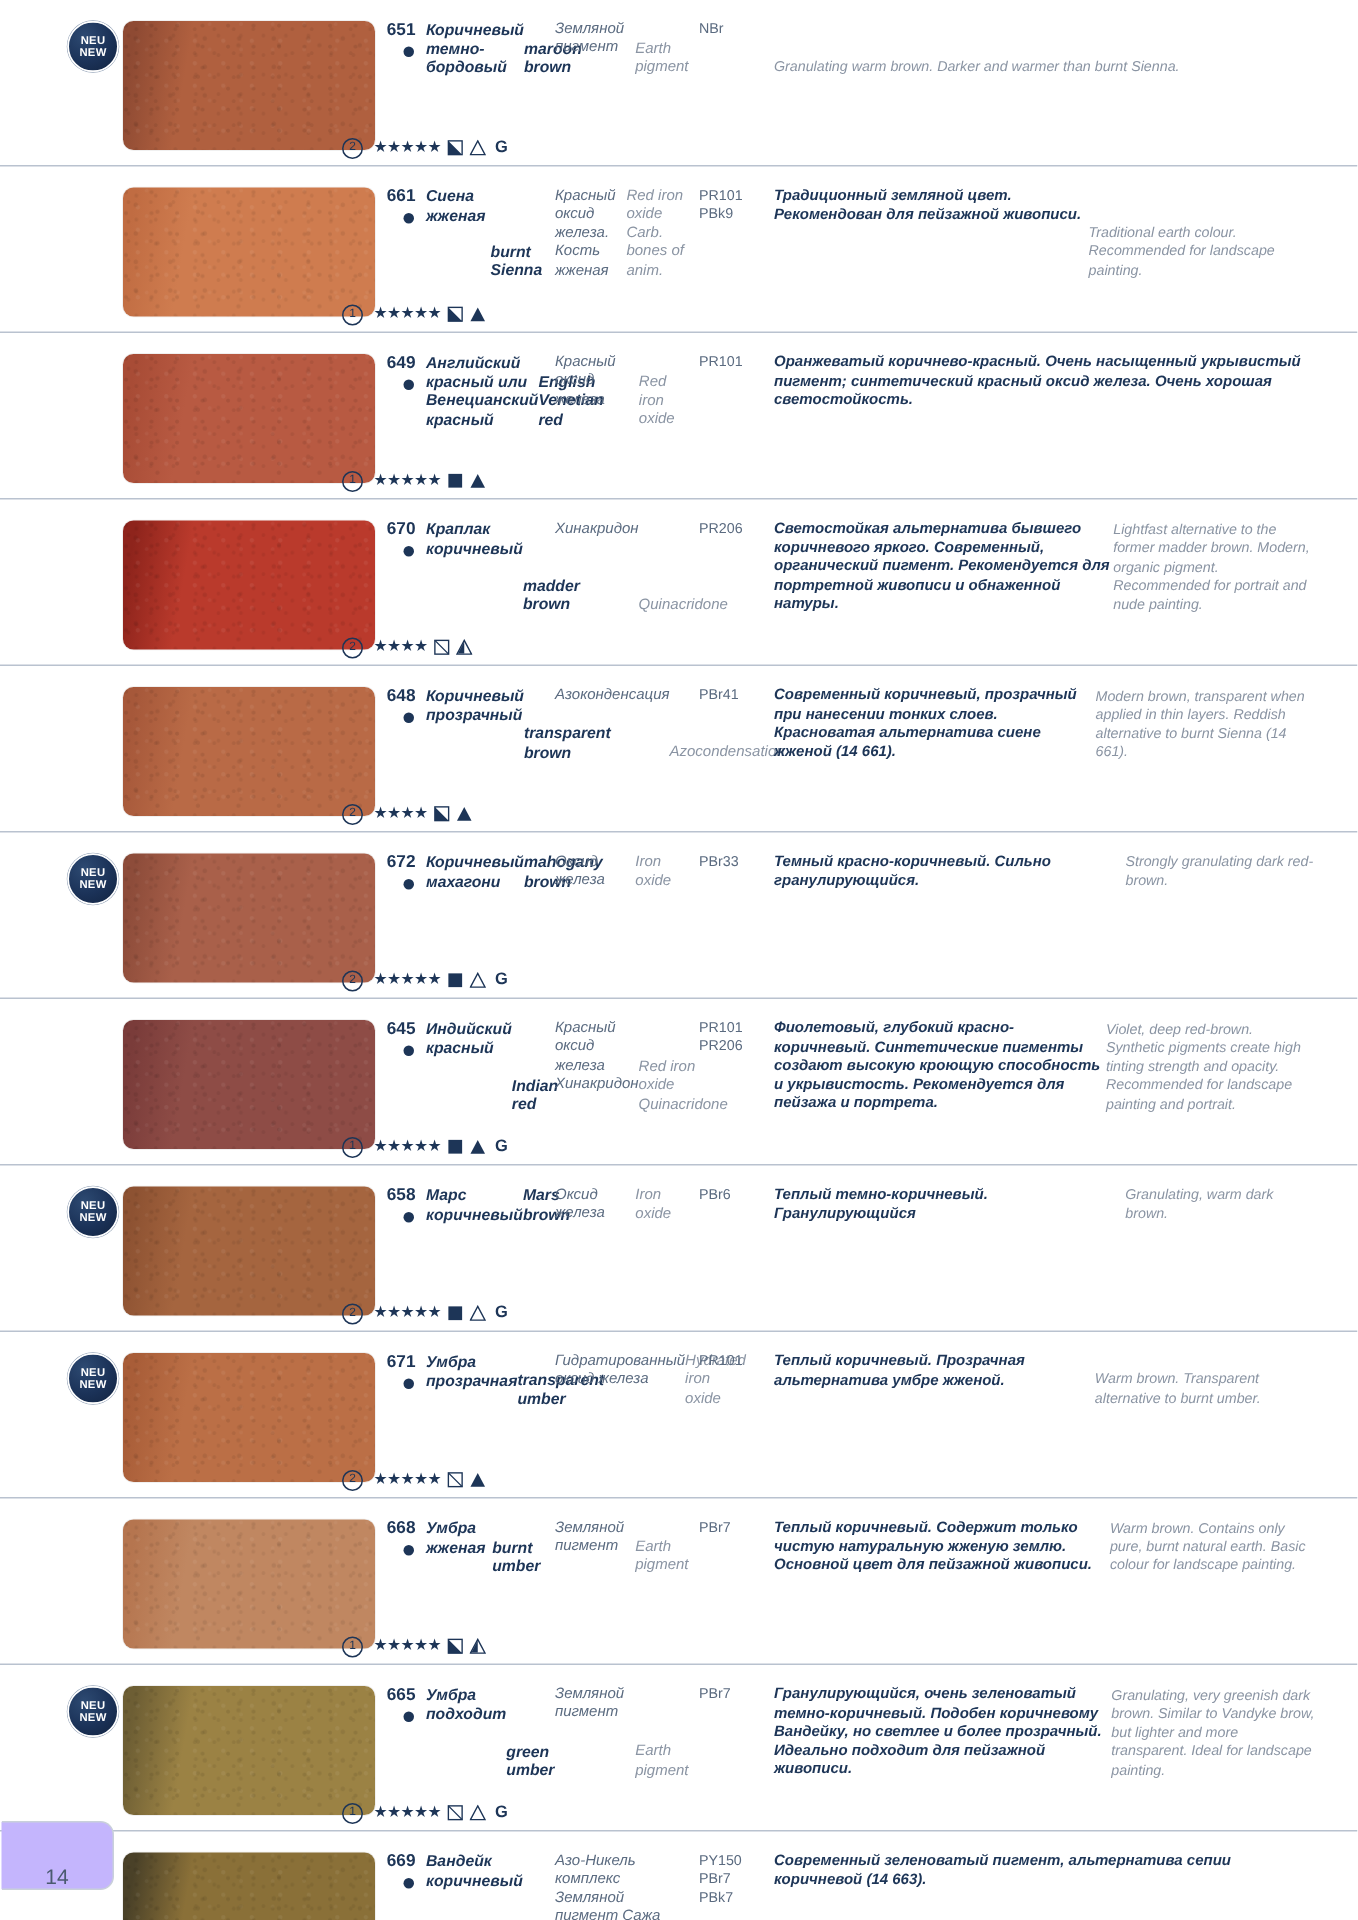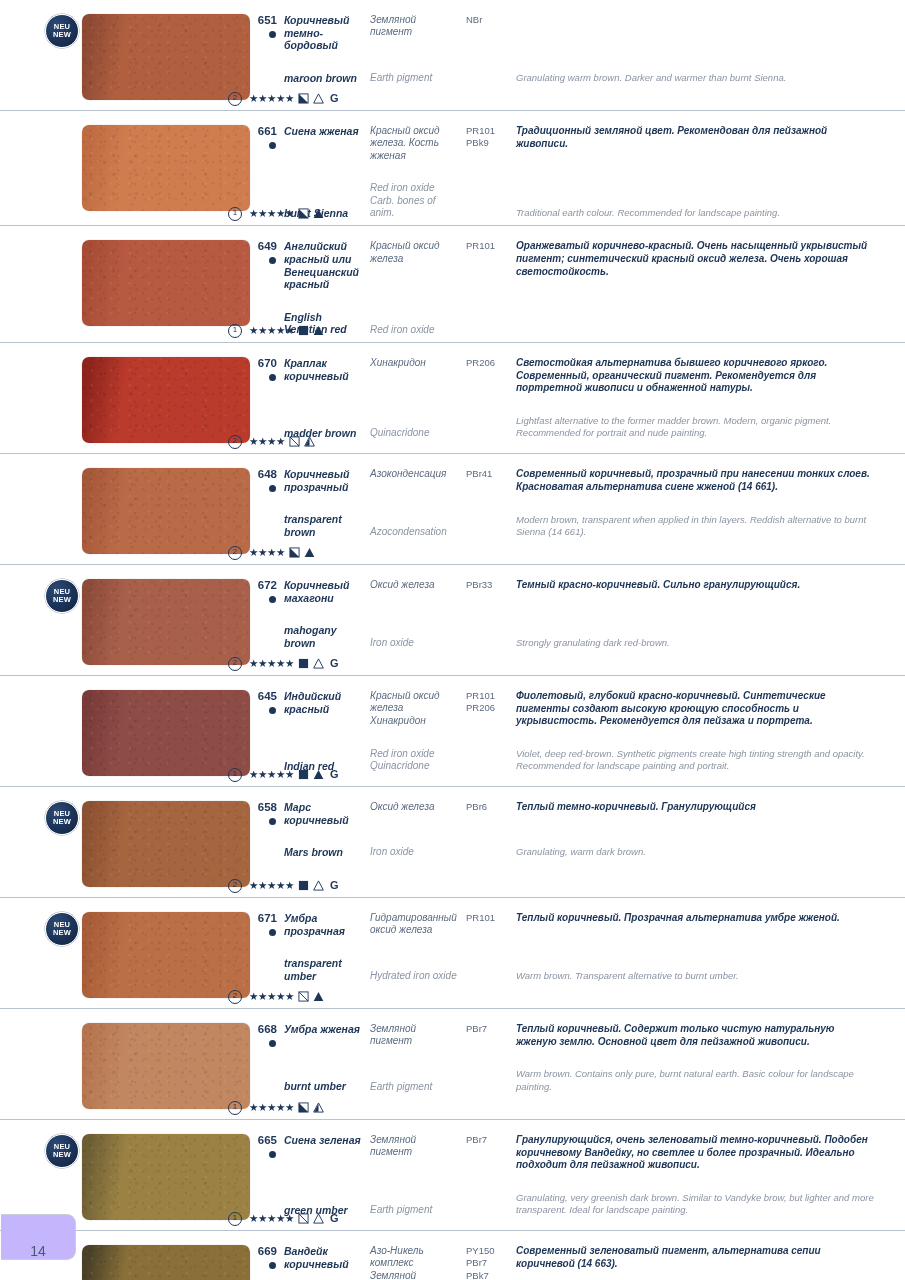--- a/index.html
+++ b/index.html
@@ -99,21 +99,21 @@
 
   .ru-name{font-size:10.5px;font-weight:bold;font-style:italic;line-height:12.6px;color:#1d3557;}
   .en-name{font-size:10.5px;font-weight:bold;font-style:italic;line-height:12.6px;color:#1d3557;}
   .ru-pig{font-size:10px;font-style:italic;line-height:12.4px;color:#5b6b80;}
   .en-pig{font-size:10px;font-style:italic;line-height:12.4px;color:#8a94a3;}
   .code{font-size:9.5px;line-height:12.4px;color:#5b6b80;}
   .ru-desc{font-size:10px;font-style:italic;font-weight:bold;line-height:12.6px;color:#1d3557;}
   .en-desc{font-size:9.5px;font-style:italic;line-height:12.4px;color:#8a94a3;}
 
   
-  .colstack{display:flex;flex-direction:column;height:100%;gap:20px;}
+  .colstack{display:flex;flex-direction:row;height:100%;}
   .botpart{margin-top:auto;}
 
   
   .symrow{
     display:flex;
     align-items:center;
     gap:3px;
     height:15px;
     margin-top:4px;
     margin-left:2px;
@@ -644,21 +644,21 @@
             <div class="grain"></div>
           </div>
         </div>
         <div class="infocol">
           <div class="c-num">
             <div class="numtxt">665</div>
             <div class="dot"></div>
           </div>
           <div class="c-name">
             <div class="colstack">
-              <div class="ru-name">Сиена зеленая</div>
+              <div class="ru-name">Умбра подходит</div>
               <div class="en-name botpart">green umber</div>
             </div>
           </div>
           <div class="c-pig">
             <div class="colstack">
               <div class="ru-pig">Земляной пигмент</div>
               <div class="en-pig botpart">Earth pigment</div>
             </div>
           </div>
           <div class="c-code">

